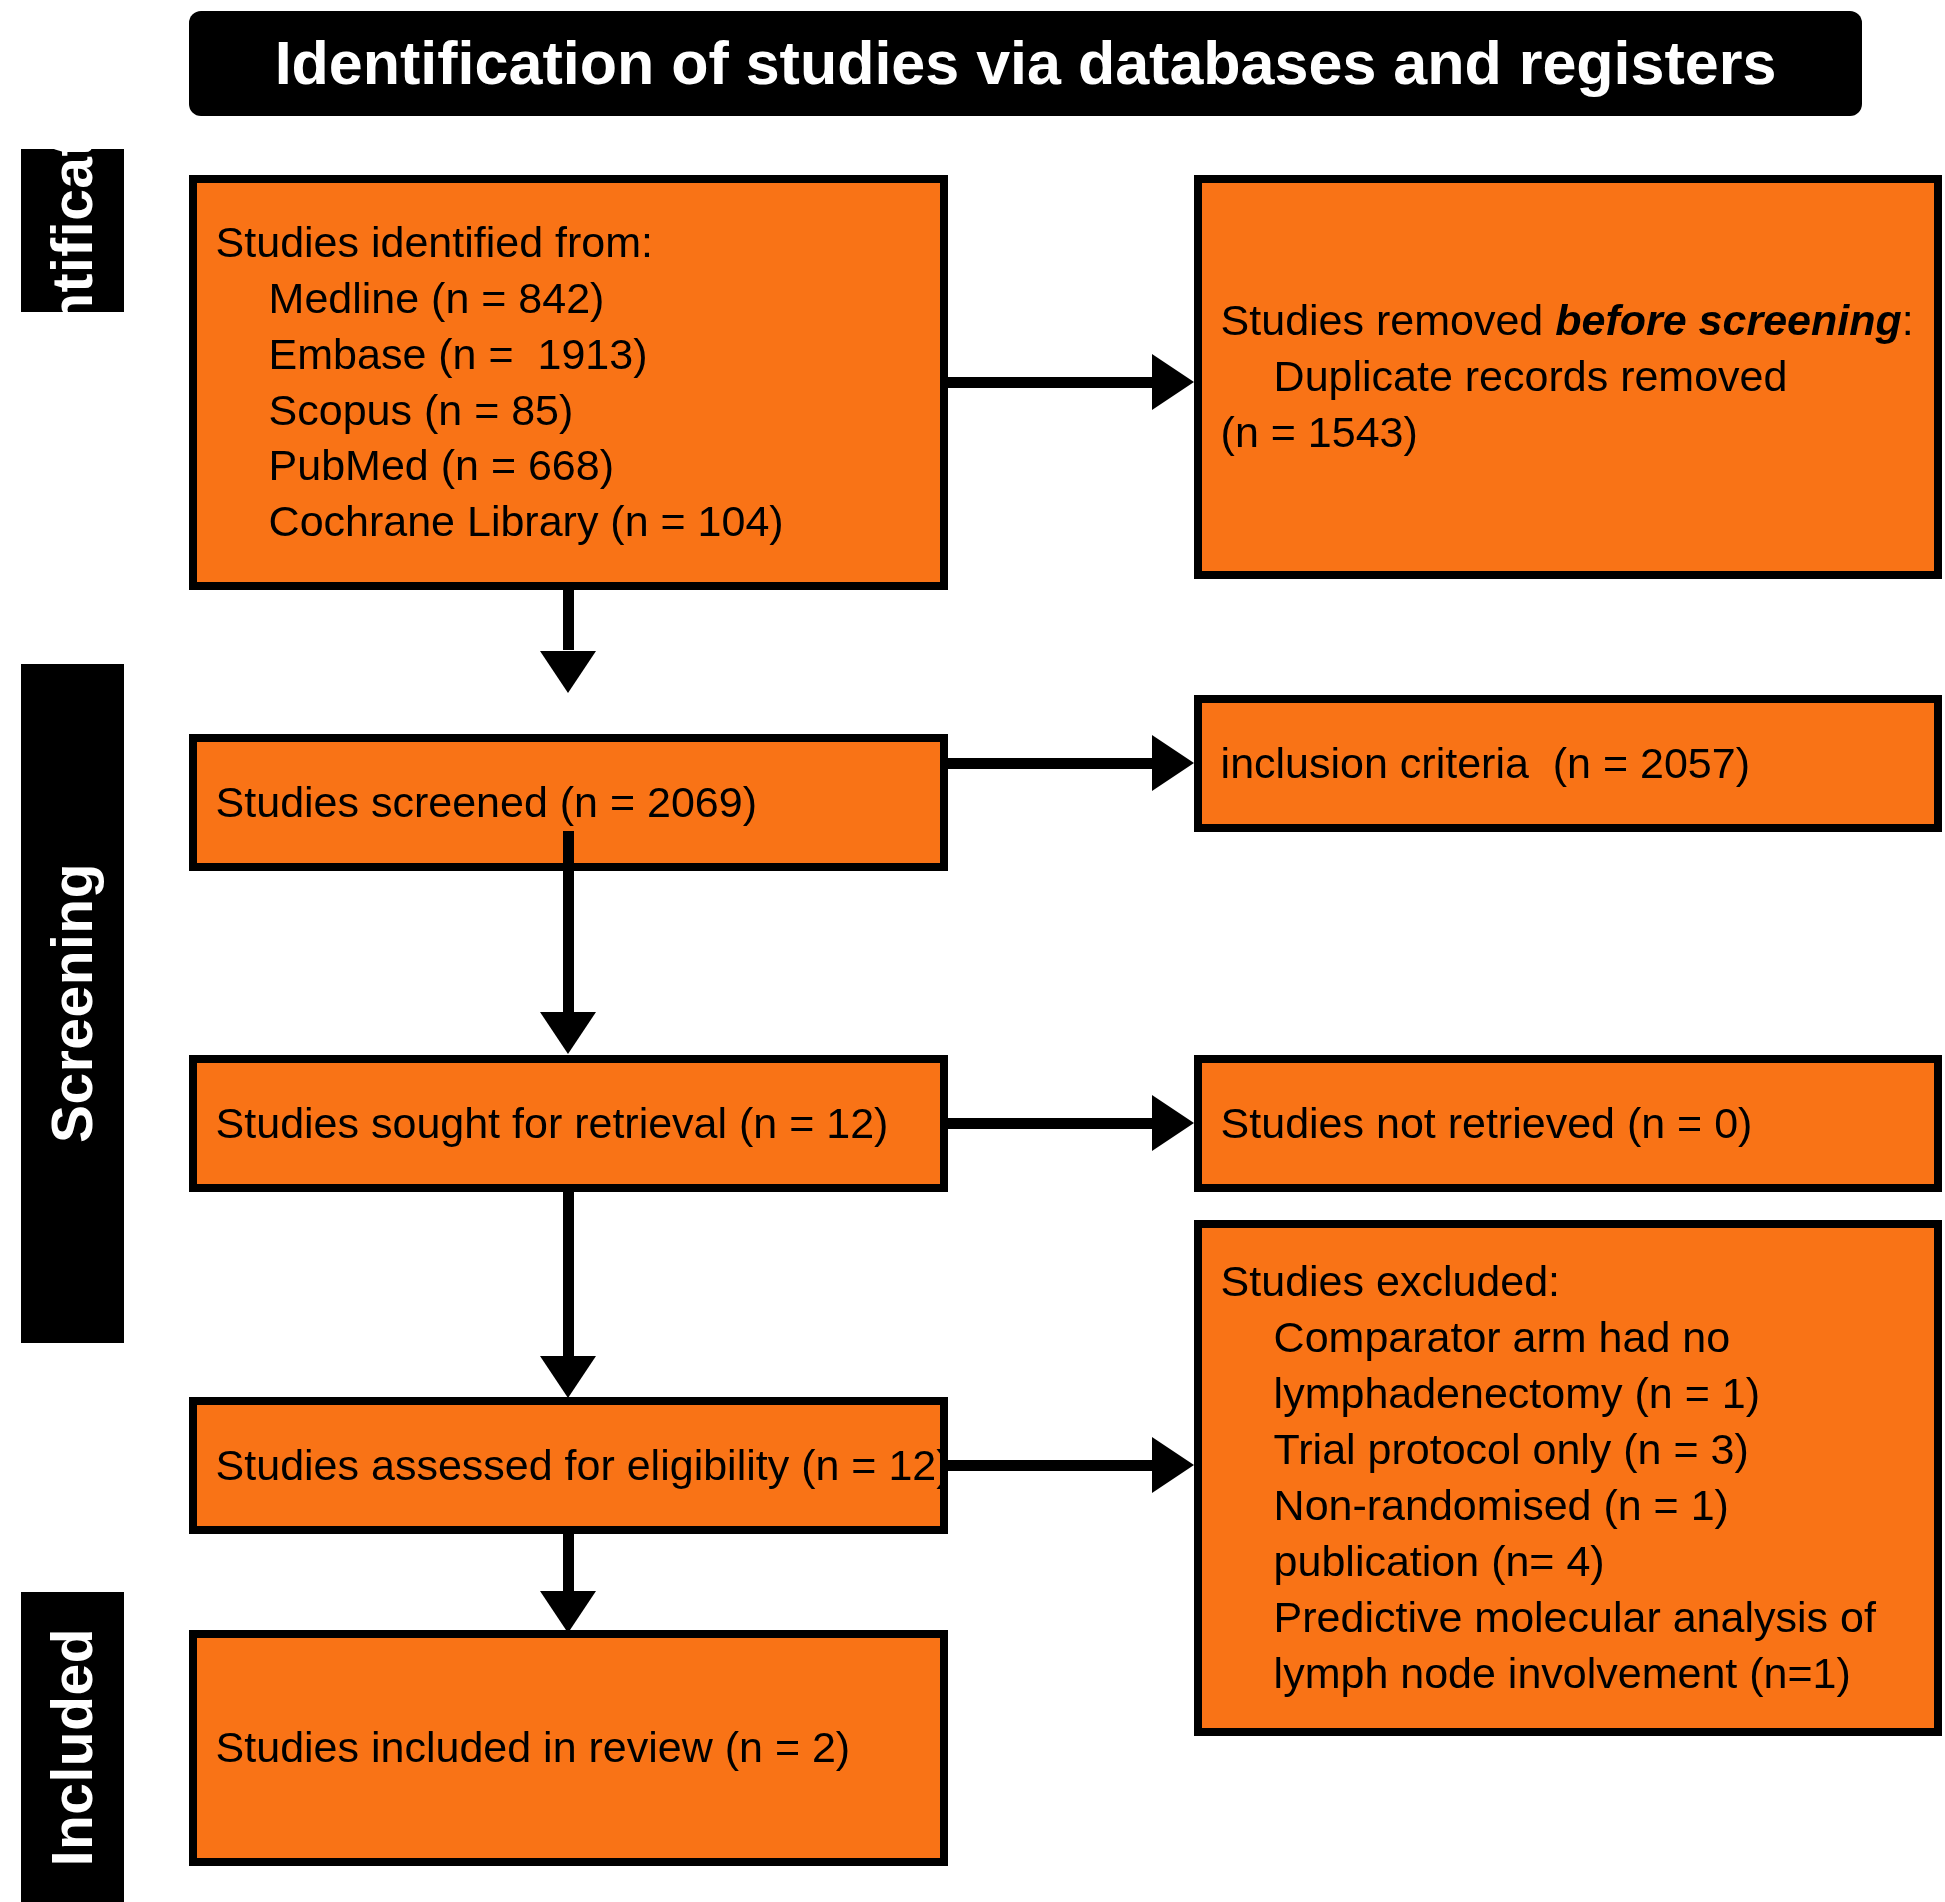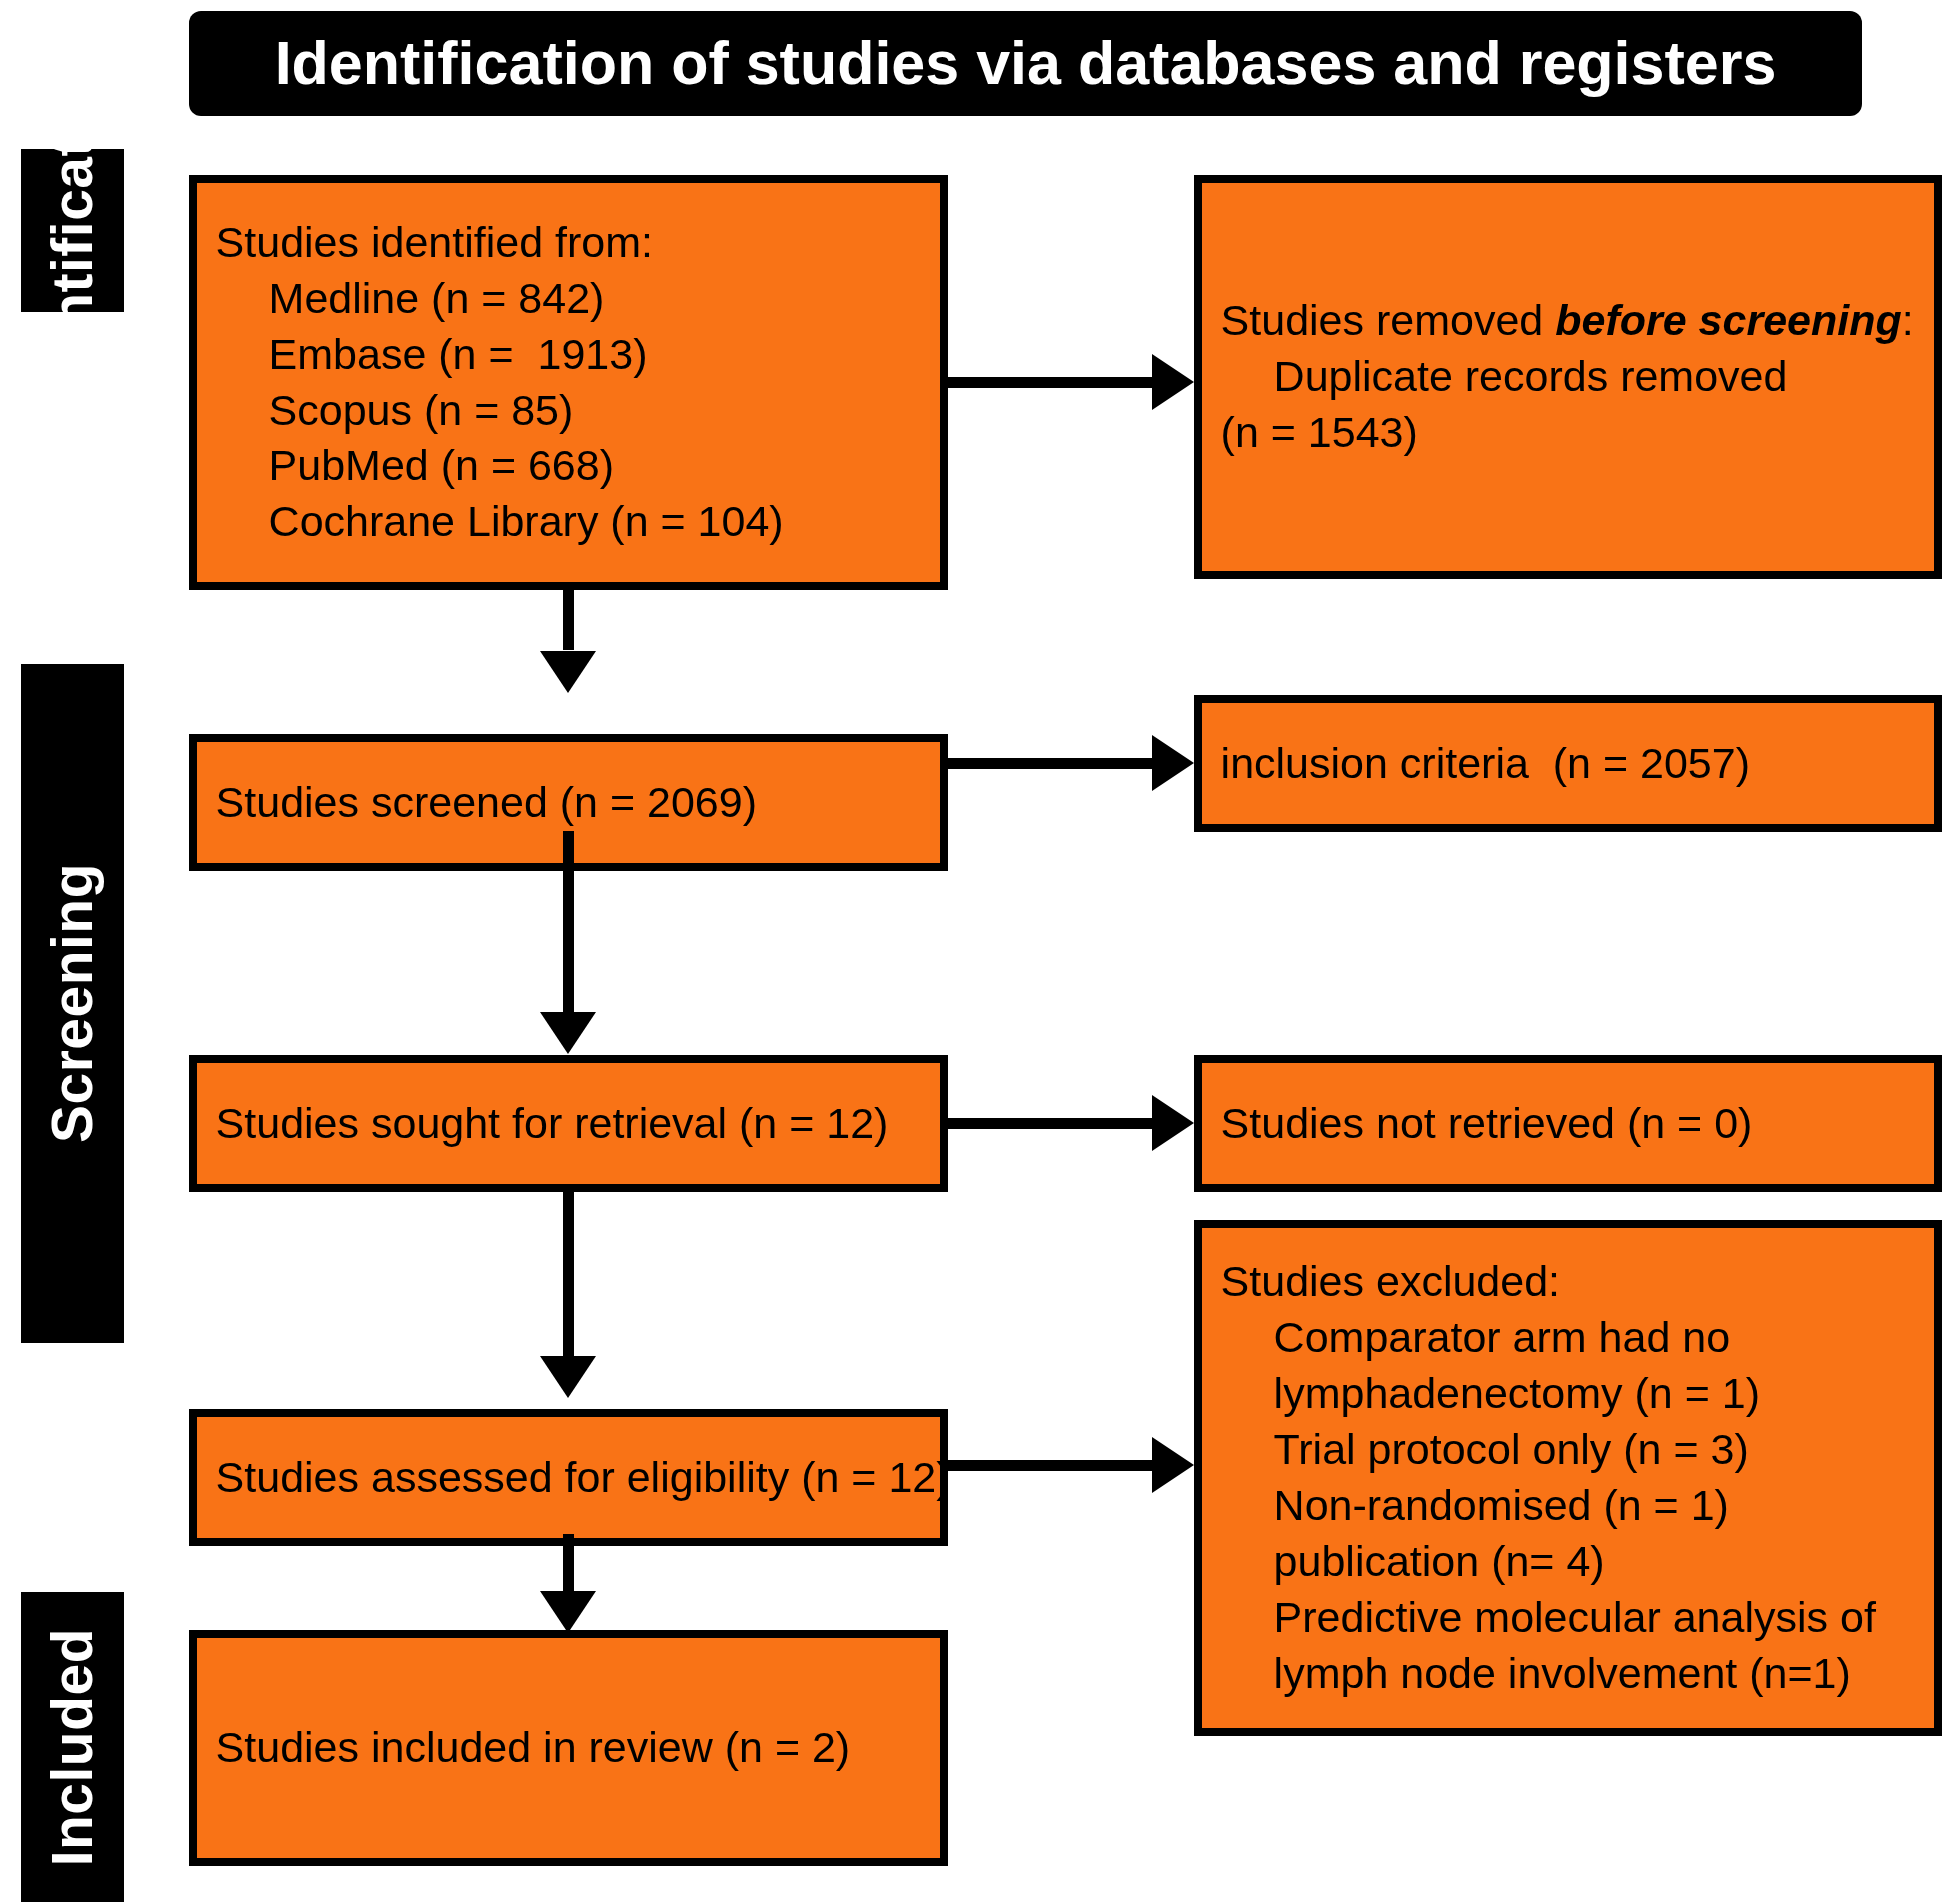--- a/index.html
+++ b/index.html
@@ -124,21 +124,21 @@
       <div class="ln">Studies not retrieved (n = 0)</div>
     </div>
   </div>
 
   <div class="hline" style="left:948px;top:1118px;width:205px;height:11px;"></div>
   <div class="arrow-right" style="left:1152px;top:1095px;"></div>
 
   <div class="vline" style="left:563px;top:1192px;width:11px;height:164px;"></div>
   <div class="arrow-down" style="left:540px;top:1356px;"></div>
 
-  <div class="box" style="left:189px;top:1397px;width:759px;height:137px;margin-top:12px;">
+  <div class="box" style="left:189px;top:1397px;width:759px;height:137px;">
     <div class="box-body">
       <div class="ln">Studies assessed for eligibility (n = 12)</div>
     </div>
   </div>
 
   <div class="box" style="left:1194px;top:1220px;width:748px;height:516px;">
     <div class="box-body">
       <div class="ln">Studies excluded:</div>
       <div class="ln ind">Comparator arm had no</div>
       <div class="ln ind">lymphadenectomy (n = 1)</div>

